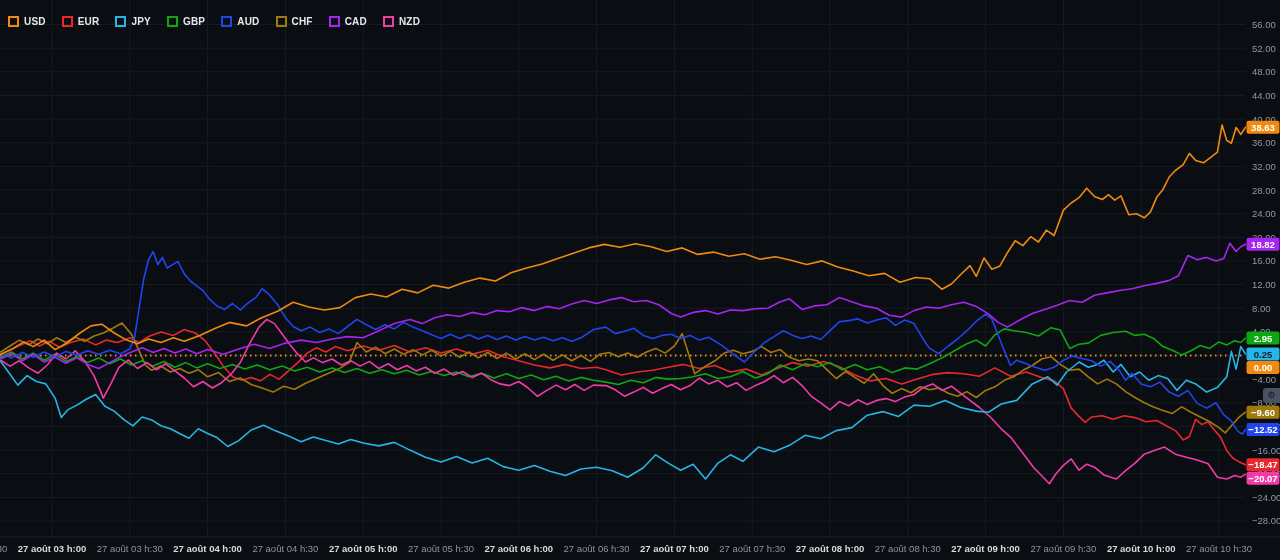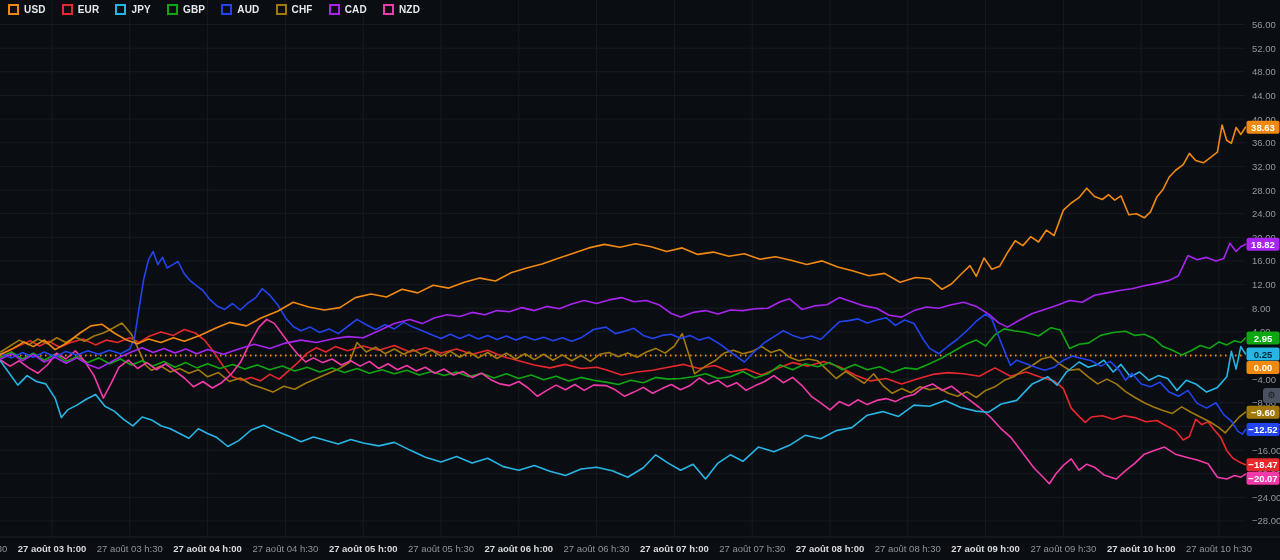--- a/index.html
+++ b/index.html
@@ -1,20 +1,20 @@
 <!DOCTYPE html>
 <html><head>
 <meta charset="utf-8">
 <style>
   html,body{margin:0;padding:0;background:#0a0d12;width:1280px;height:560px;overflow:hidden;
     font-family:"Liberation Sans",sans-serif;}
   .chart-wrap{position:relative;width:1280px;height:560px;background:#0a0d12;}
   #chart-svg{position:absolute;left:0;top:0;}
   .legend{position:absolute;left:6px;top:3px;display:flex;align-items:center;gap:12px;z-index:5;}
-  .legend-item{display:flex;align-items:center;gap:5px;padding:1px 2px;cursor:pointer;}
+  .legend-item{display:flex;align-items:center;gap:5px;padding:1px 2px;cursor:pointer;margin-top:12px;}
   .legend-box{width:7px;height:7px;border:2px solid #888;background:transparent;display:inline-block;}
   .legend-label{font-size:10px;font-weight:bold;color:#e6e8ec;letter-spacing:.2px;}
   .axis-btn{position:absolute;right:0;top:388px;width:17px;height:15px;background:#4a5160;
     border-radius:3px 0 0 3px;z-index:6;display:flex;align-items:center;justify-content:center;
     color:#171a20;font-size:9px;line-height:15px;cursor:pointer;}
 </style>
 </head>
 <body>
 
 <div class="chart-wrap">

